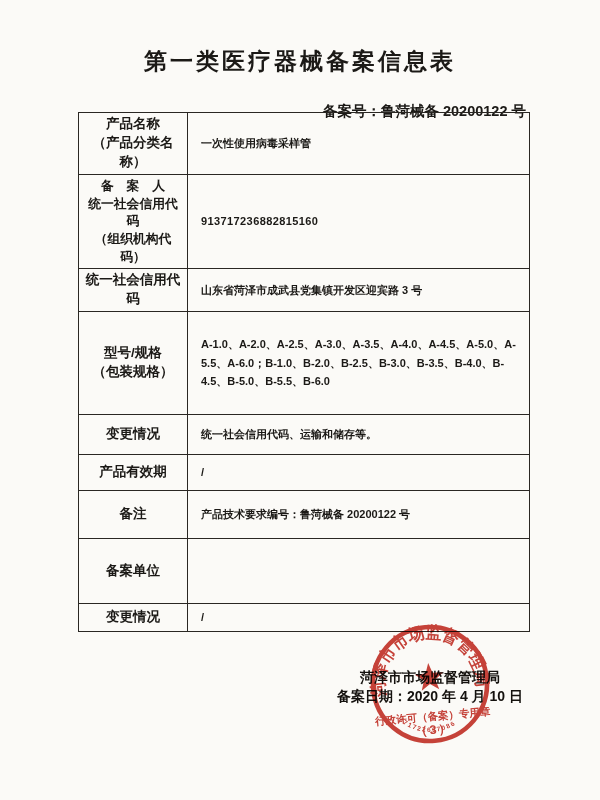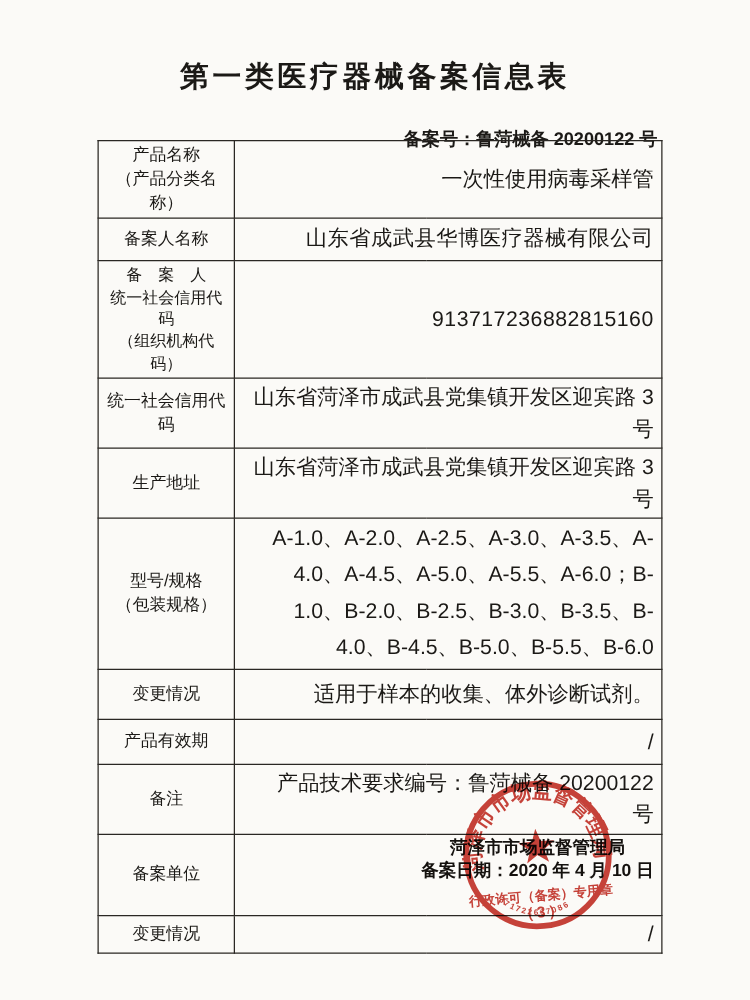--- a/index.html
+++ b/index.html
@@ -3,23 +3,23 @@
 <meta charset="utf-8">
 <style>
   html,body{margin:0;padding:0;background:#e9e7e3;}
   .page{position:relative;width:600px;height:800px;background:#fbfaf7;
         font-family:"Liberation Sans","DejaVu Sans",sans-serif;color:#1b1916;overflow:hidden;}
   .title{position:absolute;top:46px;left:0;width:100%;text-align:center;
          font-size:23px;font-weight:bold;letter-spacing:3px;}
   .record-no{position:absolute;top:102px;right:74px;font-size:14.5px;font-weight:bold;}
   table.form{position:absolute;left:78px;top:112px;width:452px;
              border-collapse:collapse;table-layout:fixed;}
-  td{border:1.6px solid #2a2723;font-weight:normal;vertical-align:middle;padding:2px 6px;margin-top:24px;}
+  td{border:1.6px solid #2a2723;font-weight:bold;vertical-align:middle;padding:2px 6px;margin-top:24px;}
   td.lab{text-align:center;font-size:13.5px;line-height:1.4;padding:2px 3px;}
-  td.val{text-align:right;padding-left:13px;font-size:17px;line-height:1.5;}
+  td.val{text-align:left;padding-left:13px;font-size:11px;line-height:1.5;}
   .fs16{font-size:15.5px;} .fs15{font-size:14.5px;letter-spacing:.4px;}
   .fs13{font-size:12.8px;} .fs12{font-size:12.2px;}
   .tight{padding-left:8px;}
   .nowrap{white-space:nowrap;}
   .regblock{position:absolute;left:312px;top:668px;width:236px;text-align:center;
             font-weight:bold;font-size:14px;line-height:19px;color:#14110e;z-index:2;}
   .seal{position:absolute;left:350px;top:604px;z-index:3;mix-blend-mode:multiply;
         transform:rotate(-5deg);opacity:.92;}
   .sealstroke{fill:none;stroke:#c4332a;stroke-width:4.6;}
   .sealArc{font-size:17px;font-weight:bold;fill:#c4332a;
@@ -48,56 +48,48 @@
     <tbody>
         <tr style="height:43px">
       <td class="lab">
         <div>产品名称</div>
         <div>（产品分类名称）</div>
       </td>
       <td class="val fs16" colspan="3">一次性使用病毒采样管</td>
     </tr>
 
 
-    <tr style="height:34px">
-      <td class="lab">备案人名称</td>
-      <td class="val fs15" colspan="3">山东省成武县华博医疗器械有限公司</td>
-    </tr>
 
     <tr style="height:56px">
       <td class="lab" style="font-size:12.8px">
         <div>备　案　人</div>
         <div>统一社会信用代码</div>
         <div>（组织机构代码）</div>
       </td>
       <td class="val fs15" colspan="3">913717236882815160</td>
     </tr>
 
     <tr style="height:36px">
       <td class="lab">统一社会信用代码</td>
       <td class="val fs13" colspan="3">山东省菏泽市成武县党集镇开发区迎宾路 3 号</td>
     </tr>
 
-    <tr style="height:36px">
-      <td class="lab">生产地址</td>
-      <td class="val fs13" colspan="3">山东省菏泽市成武县党集镇开发区迎宾路 3 号</td>
-    </tr>
 
     <tr style="height:103px">
       <td class="lab">
         <div>型号/规格</div>
         <div>（包装规格）</div>
       </td>
       <td class="val fs12" colspan="3" style="line-height:1.7">A-1.0、A-2.0、A-2.5、A-3.0、A-3.5、A-4.0、A-4.5、A-5.0、A-5.5、A-6.0；B-1.0、B-2.0、B-2.5、B-3.0、B-3.5、B-4.0、B-4.5、B-5.0、B-5.5、B-6.0</td>
     </tr>
 
 
     <tr style="height:40px">
       <td class="lab">变更情况</td>
-      <td class="val fs13" colspan="3">适用于样本的收集、体外诊断试剂。</td>
+      <td class="val fs13" colspan="3">统一社会信用代码、运输和储存等。</td>
     </tr>
 
     <tr style="height:36px">
       <td class="lab">产品有效期</td>
       <td class="val fs13" colspan="3">/</td>
     </tr>
 
     <tr style="height:48px">
       <td class="lab">备注</td>
       <td class="val fs13" colspan="3">产品技术要求编号：鲁菏械备 20200122 号</td>

